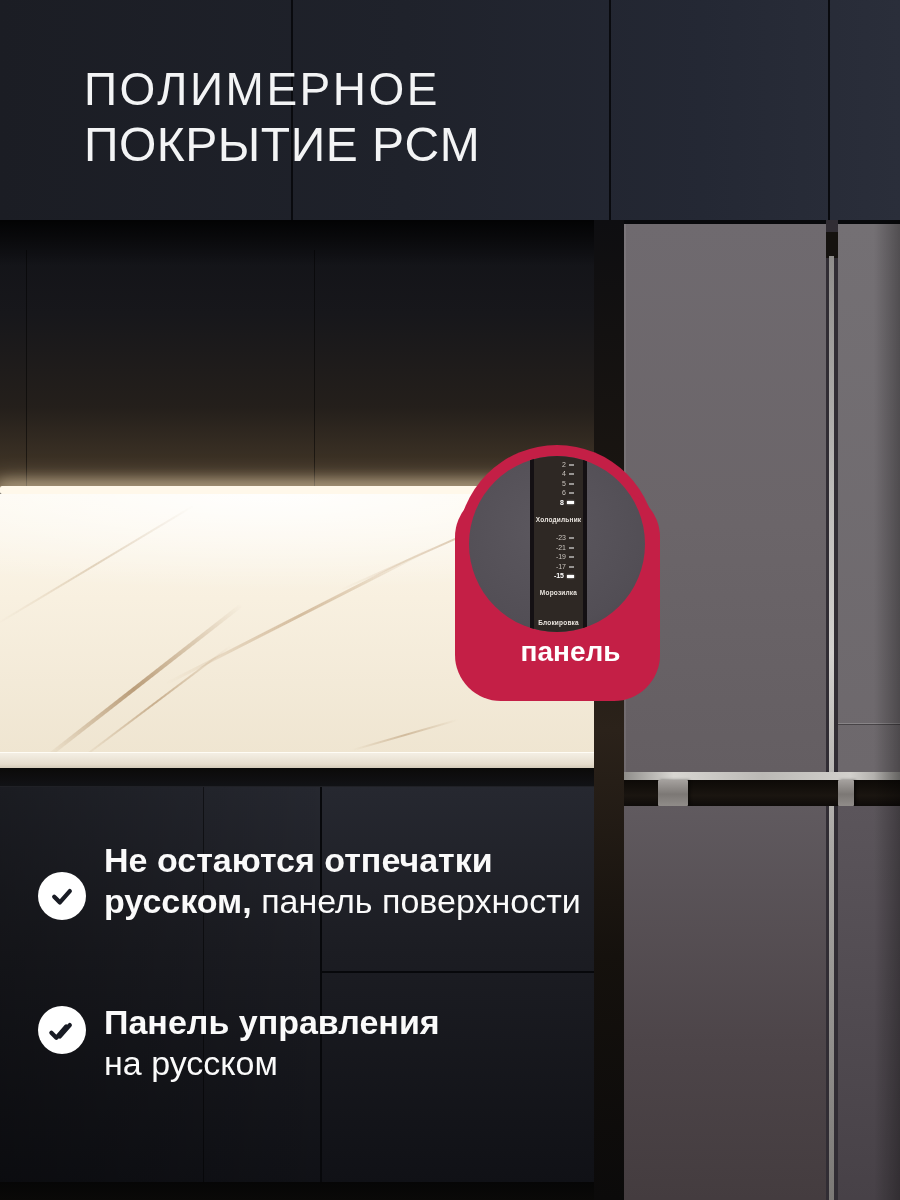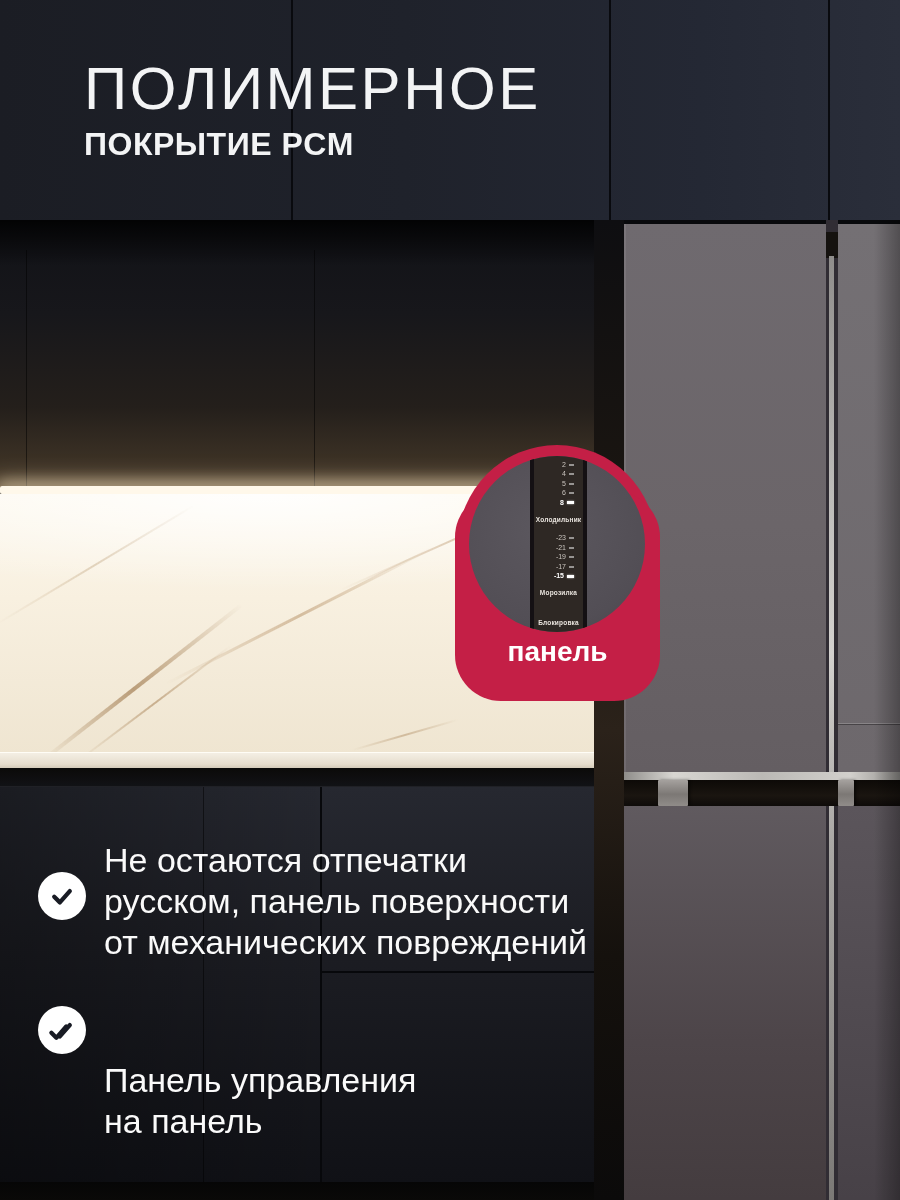--- a/index.html
+++ b/index.html
@@ -86,55 +86,55 @@
   .handle.h-right{left:214px;width:16px;}
   .door.ll{left:0;top:586px;width:202px;height:394px;
     background:linear-gradient(180deg,#605a5f 0%,#4d4549 60%,#443c3f 100%);}
   .door.lr{left:214px;top:586px;width:62px;height:394px;
     background:linear-gradient(180deg,#5b555b 0%,#474147 100%);}
   .fridge .right-vignette{position:absolute;right:0;top:0;width:26px;height:100%;
     background:linear-gradient(270deg,rgba(0,0,0,.3),rgba(0,0,0,0));}
 
   
   .title{left:84px;top:62px;color:#f3f4f5;}
-  .title .t1{font-size:60px;line-height:54px;font-weight:400;letter-spacing:2.5px;}
-  .title .t2{font-size:32px;line-height:57px;font-weight:bold;letter-spacing:.5px;}
+  .title .t1{font-size:46px;line-height:54px;font-weight:400;letter-spacing:2.5px;}
+  .title .t2{font-size:48px;line-height:57px;font-weight:normal;letter-spacing:.5px;}
 
   
   .callout{left:455px;top:445px;width:205px;height:256px;}
   .co-circle{position:absolute;left:3px;top:0;width:198px;height:198px;border-radius:50%;
     background:var(--accent,#c41f46);}
   .co-rect{position:absolute;left:0;top:46px;width:205px;height:210px;border-radius:46px;
     background:var(--accent,#c41f46);}
   .co-photo{position:absolute;left:14px;top:11px;width:176px;height:176px;border-radius:50%;overflow:hidden;
     background:radial-gradient(circle at 45% 40%,#5c585f 0%,#524e55 70%,#474349 100%);}
   .strip{position:absolute;left:61px;top:-6px;width:57px;height:190px;
     background:#2e2824;border-left:4px solid #141013;border-right:4px solid #141013;
     box-sizing:border-box;padding-top:10px;}
   .p-temp{height:9.5px;display:flex;justify-content:flex-end;align-items:center;gap:3px;padding-right:9px;}
   .p-num{font-size:7px;line-height:8px;color:#cac4be;}
   .p-num.act{color:#fff;font-weight:bold;}
   .p-ind{width:5px;height:2px;background:rgba(255,255,255,.5);}
   .p-ind.act{width:7px;height:3px;background:#fff;box-shadow:0 0 2px rgba(255,255,255,.8);}
   .p-label{font-size:6.5px;line-height:8px;font-weight:bold;color:#e9e4de;text-align:center;
     margin:8px 0 10px;letter-spacing:.2px;}
   .p-label + .p-label{margin-top:22px;}
-  .co-label{position:absolute;left:0;width:205px;text-align:center;color:#fff;}
+  .co-label{position:absolute;left:0;width:205px;text-align:center;color:#fff;padding-left:13px;}
   .co-label.c1{top:192px;font-size:28px;line-height:30px;font-weight:bold;}
   .co-label.c2{top:222px;font-size:28px;line-height:30px;font-weight:400;}
 
   
   .badge{width:48px;height:48px;border-radius:50%;background:#fff;display:flex;
     align-items:center;justify-content:center;}
   .badge.b1{left:38px;top:872px;}
   .badge.b2{left:38px;top:1006px;}
   .feature-text{left:104px;width:525px;color:#fafafa;font-size:34px;line-height:41px;}
   .feature-text.f1{top:840px;}
-  .feature-text.f2{top:1060px;}
-  .fb{font-weight:normal;}
+  .feature-text.f2{top:1002px;}
+  .fb{font-weight:bold;}
   .fr{font-weight:400;}
 </style>
 </head>
 <body>
 
 <div class="stage">
 
   <div class="abs upper-cabinets">
     <div class="vseam s1"></div>
     <div class="vseam s2"></div>
@@ -253,27 +253,26 @@
   </div>
 
   <div class="abs badge b1">
     <svg width="34" height="34" viewBox="0 0 48 48">
       <path d="M13 25 L21 33 L35 17" fill="none" stroke="#181b24" stroke-width="6" stroke-linecap="round" stroke-linejoin="round"></path>
     </svg>
   </div>
   <div class="abs feature-text f1">
       <div class="f-line"><span class="fb">Не остаются отпечатки</span></div>
       <div class="f-line"><span class="fb">русском,</span><span class="fr"> панель поверхности</span></div>
-      <div class="f-line"><span class="fr">от механических повреждений</span></div>
     </div>
 
   <div class="abs badge b2">
     <svg width="34" height="34" viewBox="0 0 48 48">
       <path d="M9 28 L16 35 L30 19" fill="none" stroke="#181b24" stroke-width="6" stroke-linecap="round" stroke-linejoin="round"></path>
       <path d="M21 33 L35 17" fill="none" stroke="#181b24" stroke-width="6" stroke-linecap="round" stroke-linejoin="round"></path>
     </svg>
   </div>
   <div class="abs feature-text f2">
       <div class="f-line"><span class="fb">Панель управления</span></div>
-      <div class="f-line"><span class="fr">на панель</span></div>
+      <div class="f-line"><span class="fr">на русском</span></div>
     </div>
 
 </div>
 
 </body></html>

